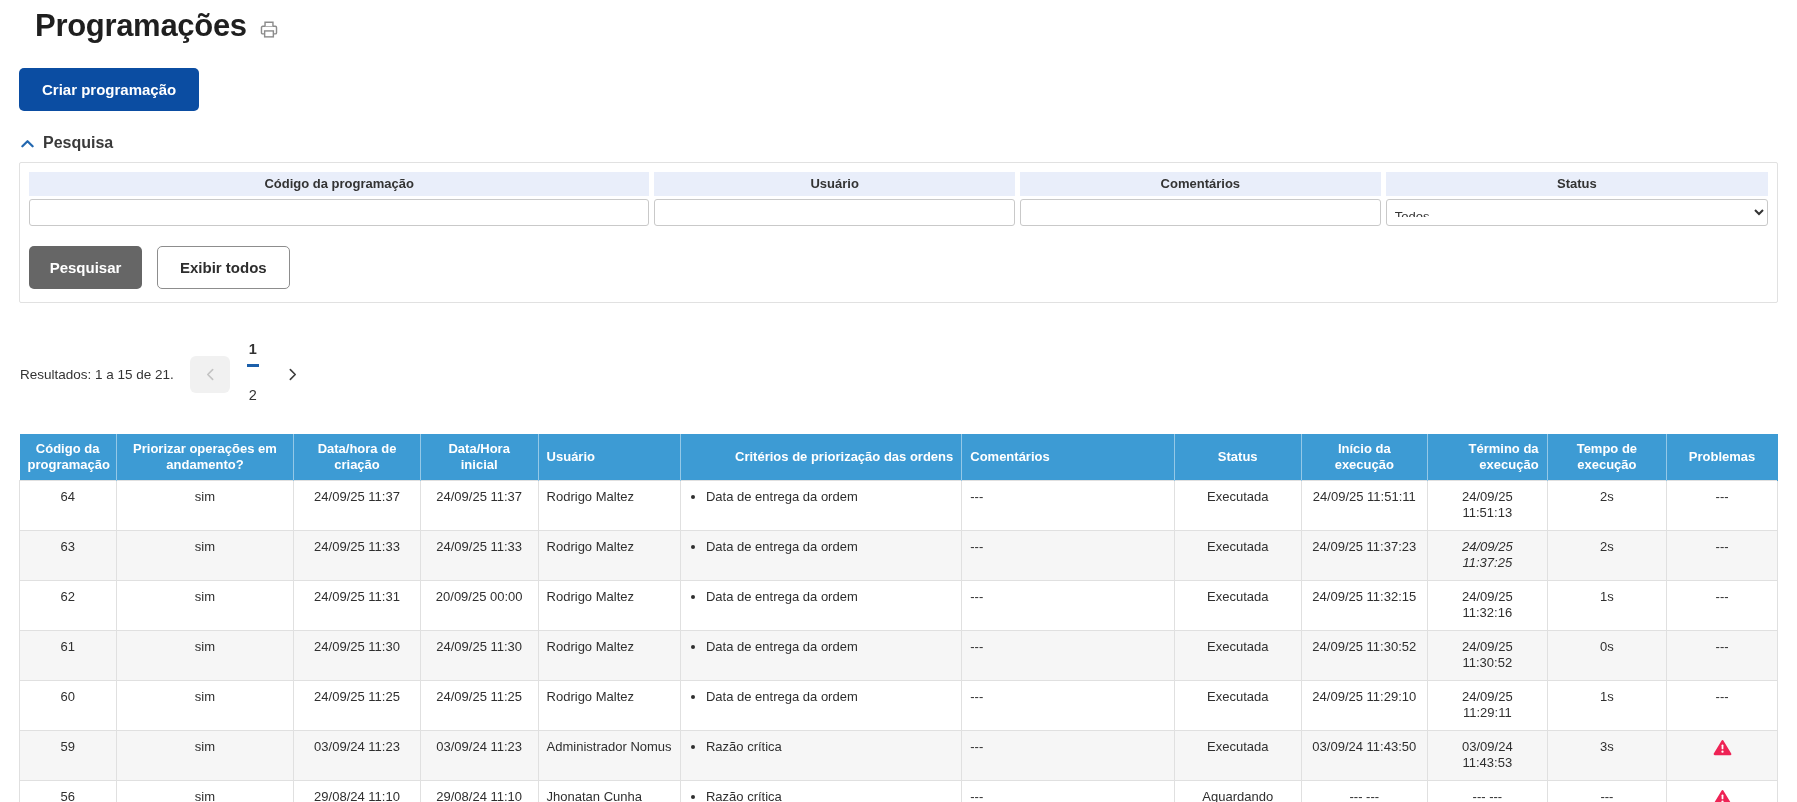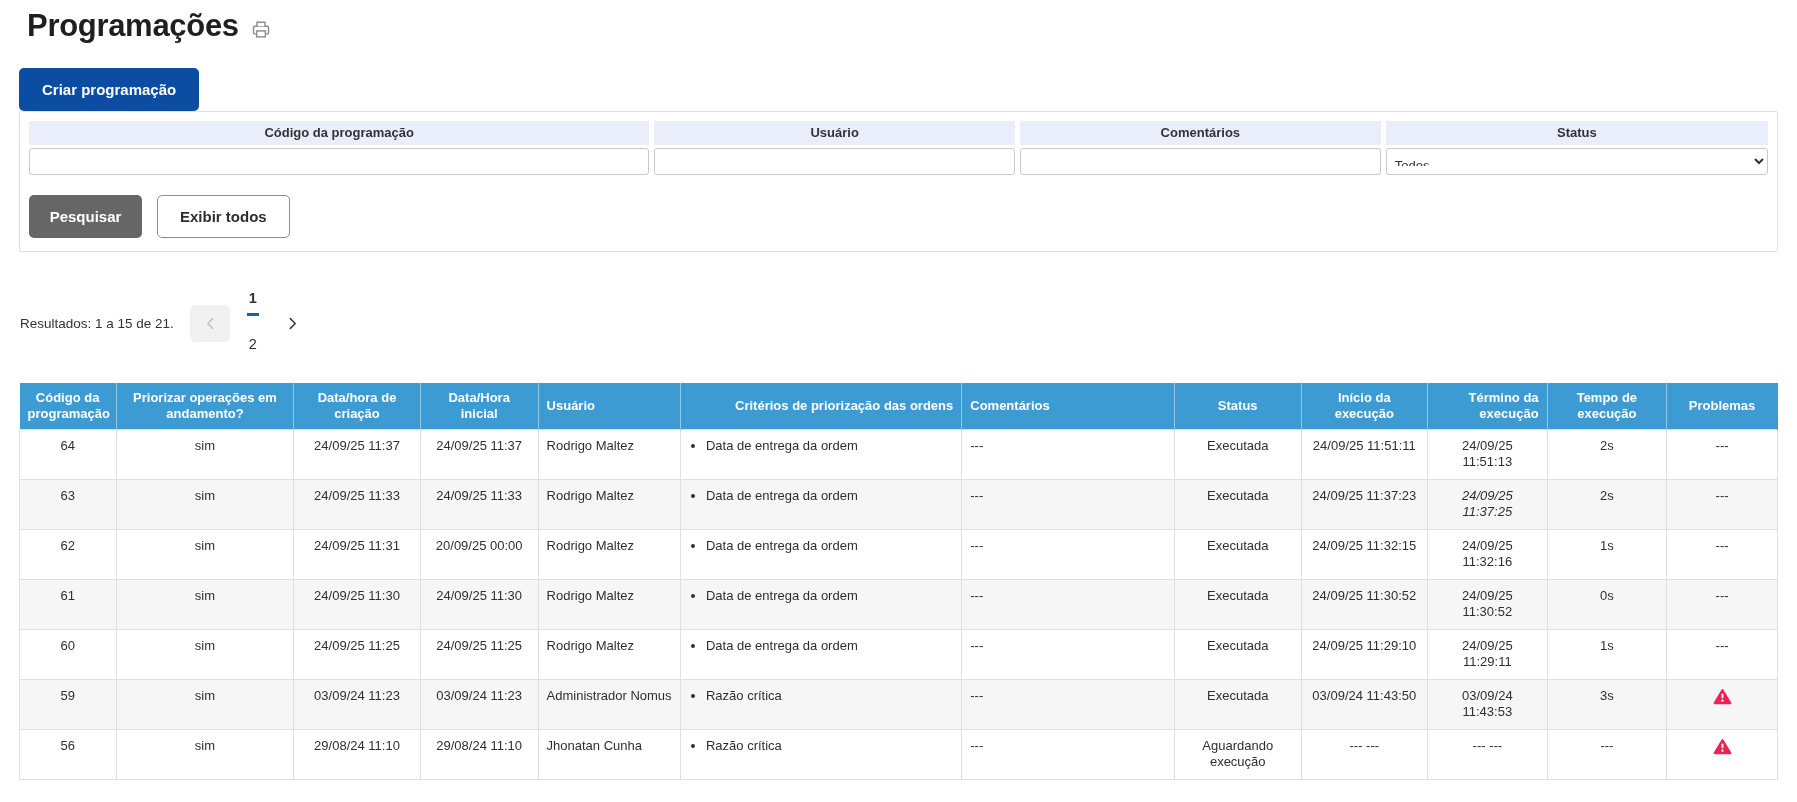--- a/index.html
+++ b/index.html
@@ -8,21 +8,21 @@
     --c-warning:#ee2355;
     --c-active:#1b5faa;
     --c-label:#e9eefa;
   }
   *{box-sizing:border-box;}
   html,body{margin:0;padding:0;background:#fff;}
   body{font-family:"Liberation Sans",sans-serif;color:#333;}
   .page{padding:8px 19px 0 19px;}
 
   .breadcrumb{font-size:12.5px;color:#5a5a5a;margin:4px 0 3px 1px;}
-  .title-row{display:flex;align-items:center;gap:10px;margin:0 0 17px 8px;}
+  .title-row{display:flex;align-items:center;gap:10px;margin:0 0 17px 16px;}
   .page-title{font-size:31px;font-weight:700;color:#1f1f1f;letter-spacing:-0.3px;}
   .print-btn{background:none;border:none;padding:2px;cursor:pointer;display:flex;align-items:center;margin-top:6px;}
 
   .btn{font-family:"Liberation Sans",sans-serif;font-weight:700;font-size:15px;border-radius:5px;cursor:pointer;margin-top:7px;}
   .btn-primary{background:var(--c-primary);color:#fff;border:none;padding:13px 23px;}
   .btn-dark{background:#666;color:#fff;border:none;padding:12px 20px;min-width:113px;}
   .btn-outline{background:#fff;color:#2e2e2e;border:1px solid #8d8d8d;padding:12px 22px;}
 
   .search-header{display:flex;align-items:center;gap:9px;margin:23px 0 10px 2px;cursor:pointer;}
   .search-header .sh-label{font-size:16px;font-weight:700;color:#3a3a3a;}
@@ -65,20 +65,26 @@
       <svg width="20" height="19" viewBox="0 0 24 24">
         <rect x="2.5" y="8" width="19" height="9.5" rx="1.5" fill="none" stroke="#8c8c8c" stroke-width="1.8"></rect>
         <path d="M7 8 V2.8 h10 V8" fill="#fff" stroke="#8c8c8c" stroke-width="1.8"></path>
         <rect x="6.5" y="13.8" width="11" height="7.5" fill="#fff" stroke="#8c8c8c" stroke-width="1.8"></rect>
       </svg>
     </button>
   </div>
 
   <button class="btn btn-primary">Criar programação</button>
 
+  <div class="search-header">
+    <svg width="13" height="9" viewBox="0 0 14 9" fill="none">
+      <path d="M1.5 7.5 L7 2 L12.5 7.5" stroke="#2368b0" stroke-width="2.4" stroke-linecap="round" stroke-linejoin="round"></path>
+    </svg>
+    <span class="sh-label">Pesquisa</span>
+  </div>
 
   <div class="panel">
     <div class="fields" id="search-fields">
         <div class="field-col">
           <div class="field-label">Código da programação</div>
           <input type="text" class="field-input" style="">
         </div>
         <div class="field-col">
           <div class="field-label">Usuário</div>
           <input type="text" class="field-input" style="">

